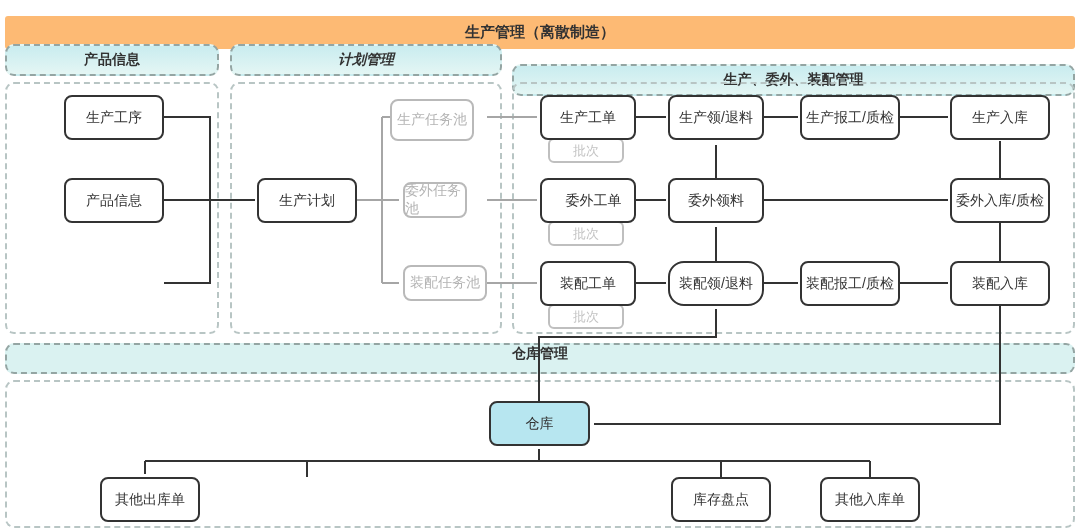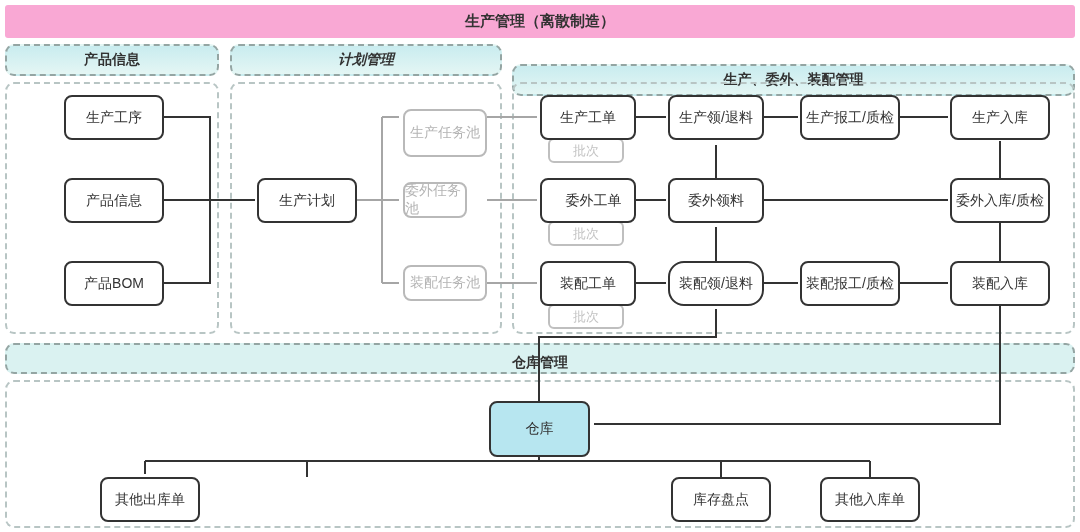--- a/index.html
+++ b/index.html
@@ -1,31 +1,31 @@
 <!DOCTYPE html>
 <html><head>
 <meta charset="utf-8">
 <style>
   html,body{margin:0;padding:0;background:#fff;}
   body{width:1080px;height:532px;position:relative;overflow:hidden;
        font-family:"Liberation Sans","DejaVu Sans",sans-serif;}
   .canvas{position:absolute;inset:0;width:1080px;height:532px;}
 
   
-  .banner{position:absolute;left:5px;top:5px;width:1070px;height:33px;
-          background:#f9a8d4;border-radius:3px;display:flex;align-items:center;
+  .banner{position:absolute;left:5px;top:16px;width:1070px;height:33px;
+          background:#fdba74;border-radius:3px;display:flex;align-items:center;
           justify-content:center;font-size:15px;font-weight:700;color:#333;z-index:0;}
   .sec-head{position:absolute;box-sizing:border-box;border:2px dashed #94a5a3;border-radius:9px;
           background:linear-gradient(180deg,#c9ecef 0%,#e4f6f4 100%);
           display:flex;align-items:center;justify-content:center;
           font-size:14px;font-weight:700;color:#333;z-index:0;}
   .sec-body{position:absolute;box-sizing:border-box;border:2px dashed #b8c5c4;
           border-radius:9px;background:transparent;z-index:0;}
   .band{position:absolute;box-sizing:border-box;border:2px dashed #94a5a3;border-radius:9px;
-          background:#daf2f1;display:flex;align-items:flex-end;justify-content:center;
+          background:#daf2f1;display:flex;align-items:flex-start;justify-content:center;
           font-size:14px;font-weight:700;color:#333;z-index:0;}
 
   
   .box{position:absolute;box-sizing:border-box;border:2px solid #333;border-radius:8px;
        background:#fff;display:flex;align-items:center;justify-content:center;
        font-size:14px;font-weight:500;color:#333;z-index:3;}
   .box.gray{border-color:#b9b9b9;color:#b4b4b4;z-index:3;}
   .box.batch{border-color:#bfbfbf;color:#c3c3c3;border-radius:6px;font-size:13px;z-index:2;}
   .box.cyan{background:#b7e6f0;}
 
@@ -104,28 +104,25 @@
       <path d="M487,283 H537" marker-end="url(#mg)"></path>
     </g>
   </svg>
 
   <div class="box" style="left:64px;top:95px;width:100px;height:45px;">
     <span>生产工序</span>
   </div>
   <div class="box" style="left:64px;top:178px;width:100px;height:45px;">
     <span>产品信息</span>
   </div>
-  <div class="box" style="left:64px;top:261px;width:100px;height:45px;">
-    <span>产品BOM</span>
-  </div>
 
   <div class="box" style="left:257px;top:178px;width:100px;height:45px;">
     <span>生产计划</span>
   </div>
-  <div class="box gray" style="left:403px;top:99px;width:84px;height:48px;margin-top:10px;">
+  <div class="box gray" style="left:390px;top:99px;width:84px;height:42px;">
     <span>生产任务池</span>
   </div>
   <div class="box gray" style="left:403px;top:182px;width:64px;height:36px;">
     <span>委外任务池</span>
   </div>
   <div class="box gray" style="left:403px;top:265px;width:84px;height:36px;">
     <span>装配任务池</span>
   </div>
 
   <div class="box batch" style="left:548px;top:138px;width:76px;height:25px;">
@@ -167,21 +164,21 @@
   <div class="box" style="left:950px;top:95px;width:100px;height:45px;">
     <span>生产入库</span>
   </div>
   <div class="box" style="left:950px;top:178px;width:100px;height:45px;">
     <span>委外入库/质检</span>
   </div>
   <div class="box" style="left:950px;top:261px;width:100px;height:45px;">
     <span>装配入库</span>
   </div>
 
-  <div class="box cyan" style="left:489px;top:401px;width:101px;height:56px;">
+  <div class="box cyan" style="left:489px;top:401px;width:101px;height:45px;">
     <span>仓库</span>
   </div>
   <div class="box" style="left:100px;top:477px;width:100px;height:45px;">
     <span>其他出库单</span>
   </div>
   <div class="box" style="left:671px;top:477px;width:100px;height:45px;">
     <span>库存盘点</span>
   </div>
   <div class="box" style="left:820px;top:477px;width:100px;height:45px;">
     <span>其他入库单</span>

